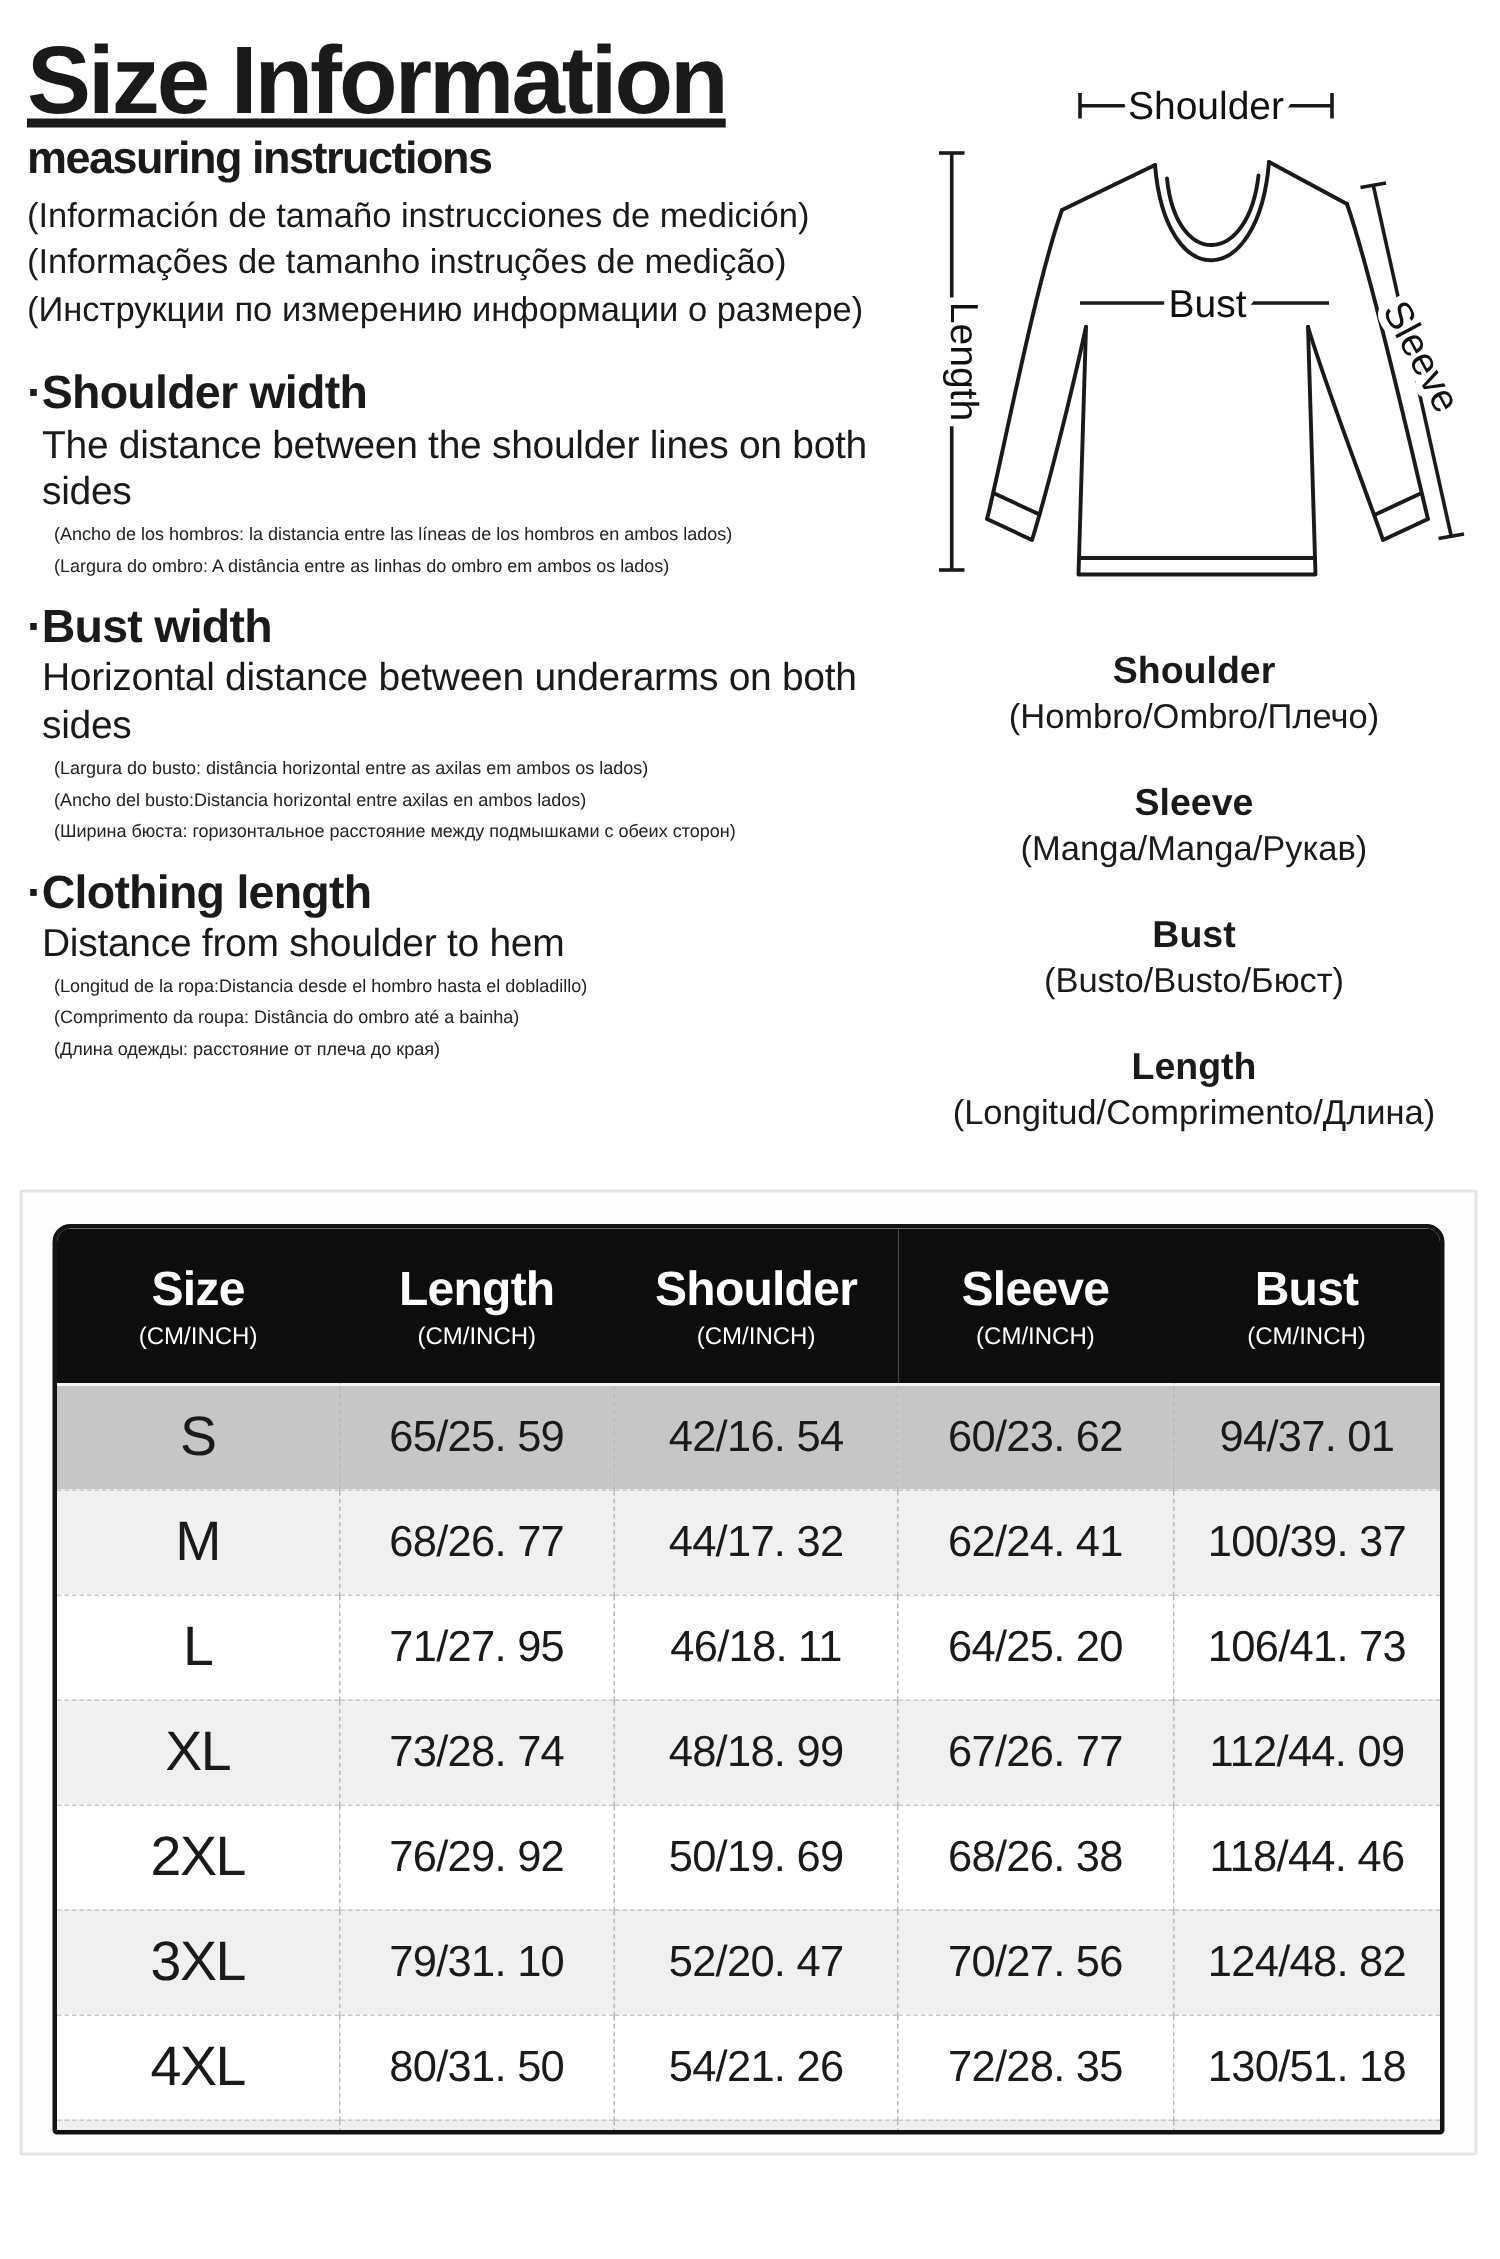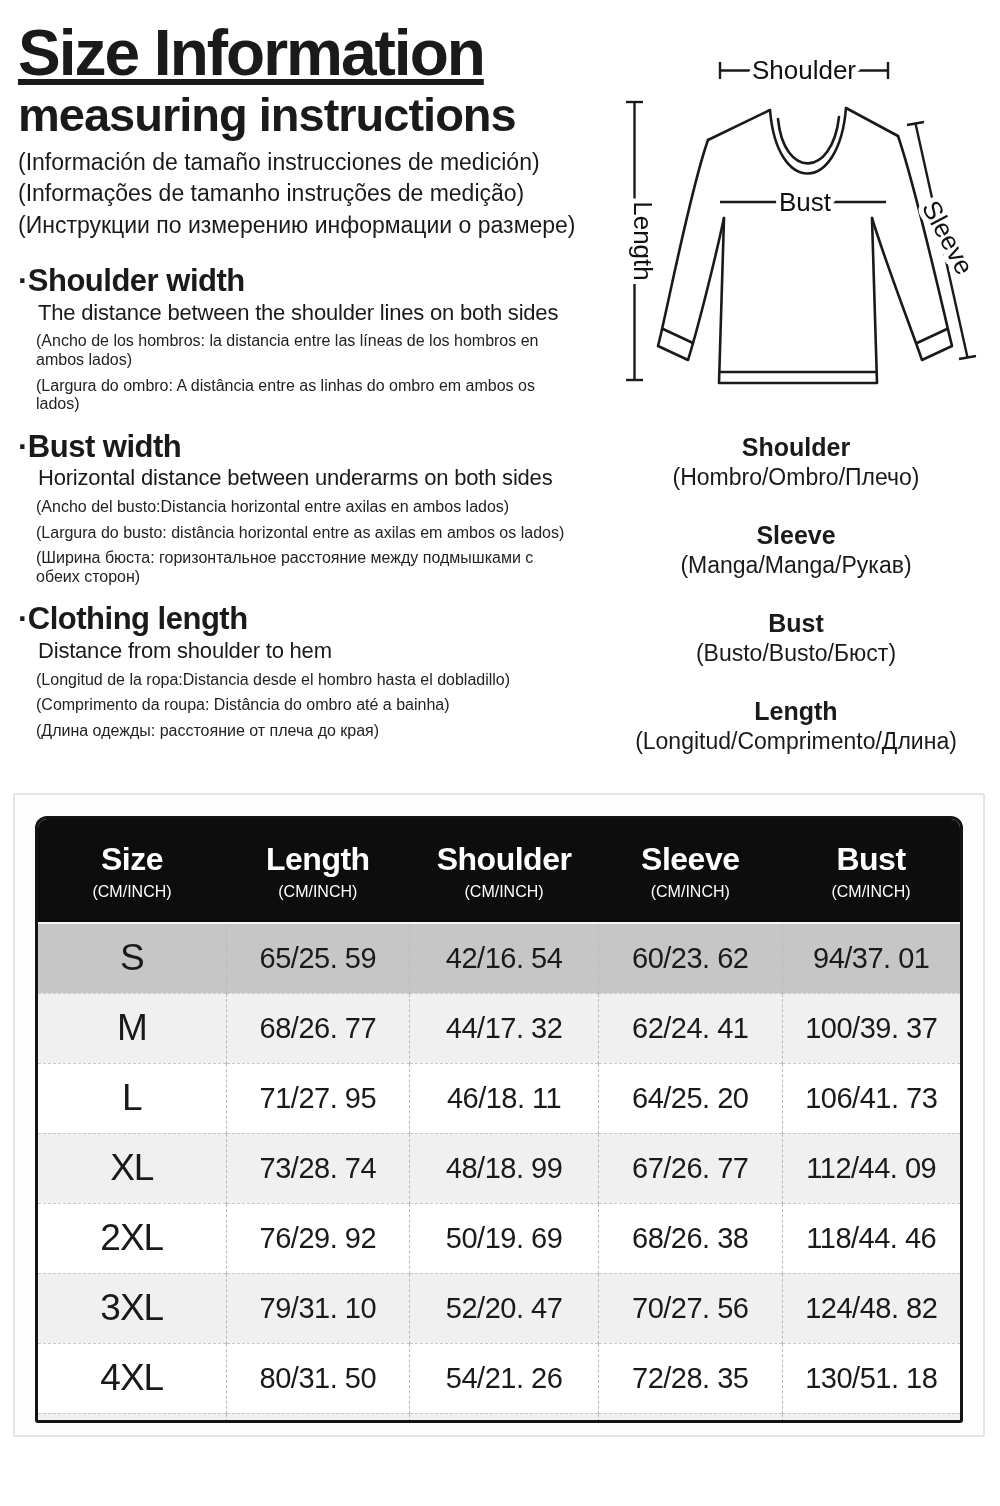--- a/index.html
+++ b/index.html
@@ -14,29 +14,29 @@
   html,body{margin:0;padding:0;}
   body{
     width:1000px;height:1506px;position:relative;overflow:hidden;
     background:#ffffff;color:var(--ink);
     font-family:"Liberation Sans", sans-serif;
   }
 
   
   .left-col{position:absolute;left:18px;top:20px;width:580px;}
   .page-title{font-size:64px;font-weight:bold;line-height:1.04;letter-spacing:-2px;margin:0;text-decoration:underline;}
-  .page-subtitle{font-size:47px;font-weight:bold;line-height:1.12;letter-spacing:-1px;margin:2px 0 0 0;}
+  .page-subtitle{font-size:30px;font-weight:bold;line-height:1.12;letter-spacing:-1px;margin:2px 0 0 0;}
   .title-trans{font-size:23px;line-height:1.36;margin:6px 0 10px 0;}
   .title-trans p{margin:0;}
 
   .section{margin-top:22px;}
   .section + .section{margin-top:15px;}
   .section-heading{font-size:31px;font-weight:bold;line-height:1.15;margin:0;letter-spacing:-0.5px;}
-  .section-desc{font-size:22px;line-height:1.22;margin:1px 0 6px 20px;letter-spacing:-0.2px;}
-  .section-small{font-size:16px;line-height:1.16;margin:0 0 7px 18px;max-width:540px;color:#222;}
+  .section-desc{font-size:26px;line-height:1.22;margin:1px 0 6px 10px;letter-spacing:-0.2px;}
+  .section-small{font-size:12px;line-height:1.16;margin:0 0 7px 18px;max-width:540px;color:#222;}
 
   
   .right-col{position:absolute;left:600px;top:28px;width:392px;}
   .diagram-svg{display:block;}
   .legend{margin-top:14px;text-align:center;}
   .legend-group{margin-bottom:31px;}
   .legend-term{font-size:25px;font-weight:bold;line-height:1.1;}
   .legend-trans{font-size:23px;line-height:1.2;margin-top:2px;}
 
   
@@ -88,22 +88,22 @@
   <div class="section">
     <h3 class="section-heading">·Shoulder width</h3>
     <p class="section-desc">The distance between the shoulder lines on both sides</p>
     <p class="section-small">(Ancho de los hombros: la distancia entre las líneas de los hombros en ambos lados)</p>
     <p class="section-small">(Largura do ombro: A distância entre as linhas do ombro em ambos os lados)</p>
   </div>
 
   <div class="section">
     <h3 class="section-heading">·Bust width</h3>
     <p class="section-desc">Horizontal distance between underarms on both sides</p>
+    <p class="section-small">(Largura do busto: distância horizontal entre as axilas em ambos os lados)</p>
     <p class="section-small">(Ancho del busto:Distancia horizontal entre axilas en ambos lados)</p>
-    <p class="section-small">(Largura do busto: distância horizontal entre as axilas em ambos os lados)</p>
     <p class="section-small">(Ширина бюста: горизонтальное расстояние между подмышками с обеих сторон)</p>
   </div>
 
   <div class="section">
     <h3 class="section-heading">·Clothing length</h3>
     <p class="section-desc">Distance from shoulder to hem</p>
     <p class="section-small">(Longitud de la ropa:Distancia desde el hombro hasta el dobladillo)</p>
     <p class="section-small">(Comprimento da roupa: Distância do ombro até a bainha)</p>
     <p class="section-small">(Длина одежды: расстояние от плеча до края)</p>
   </div>

